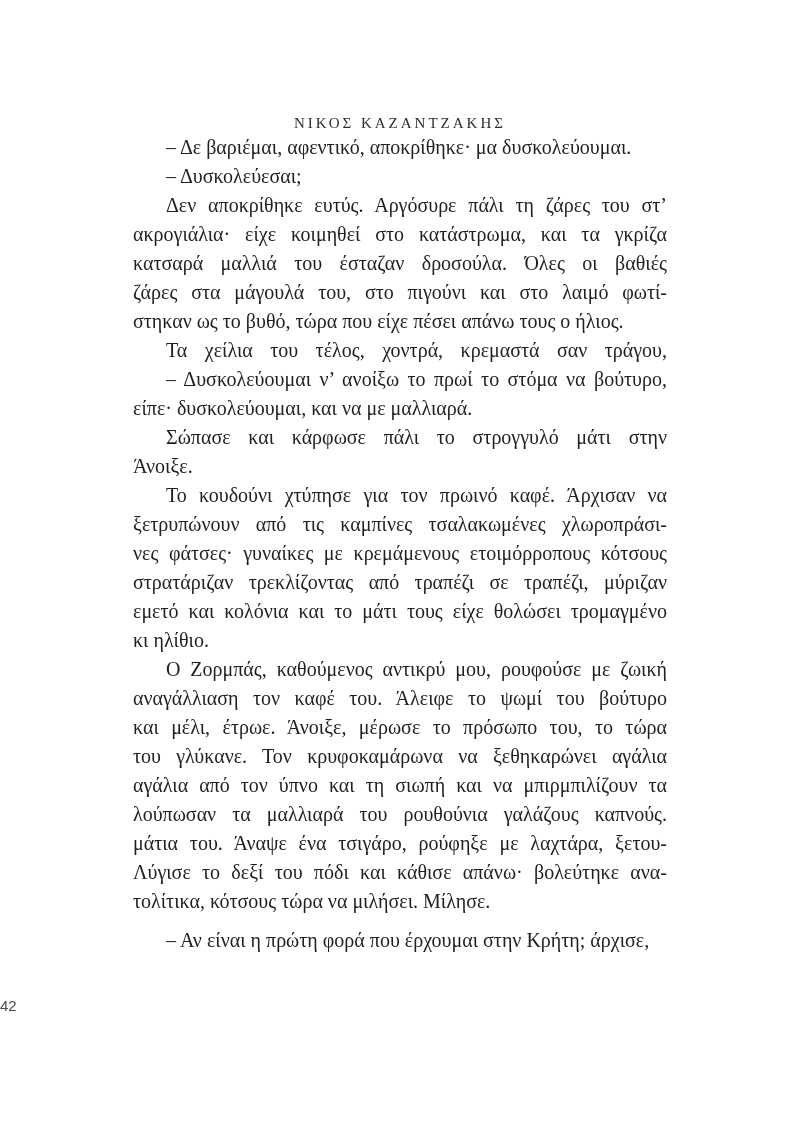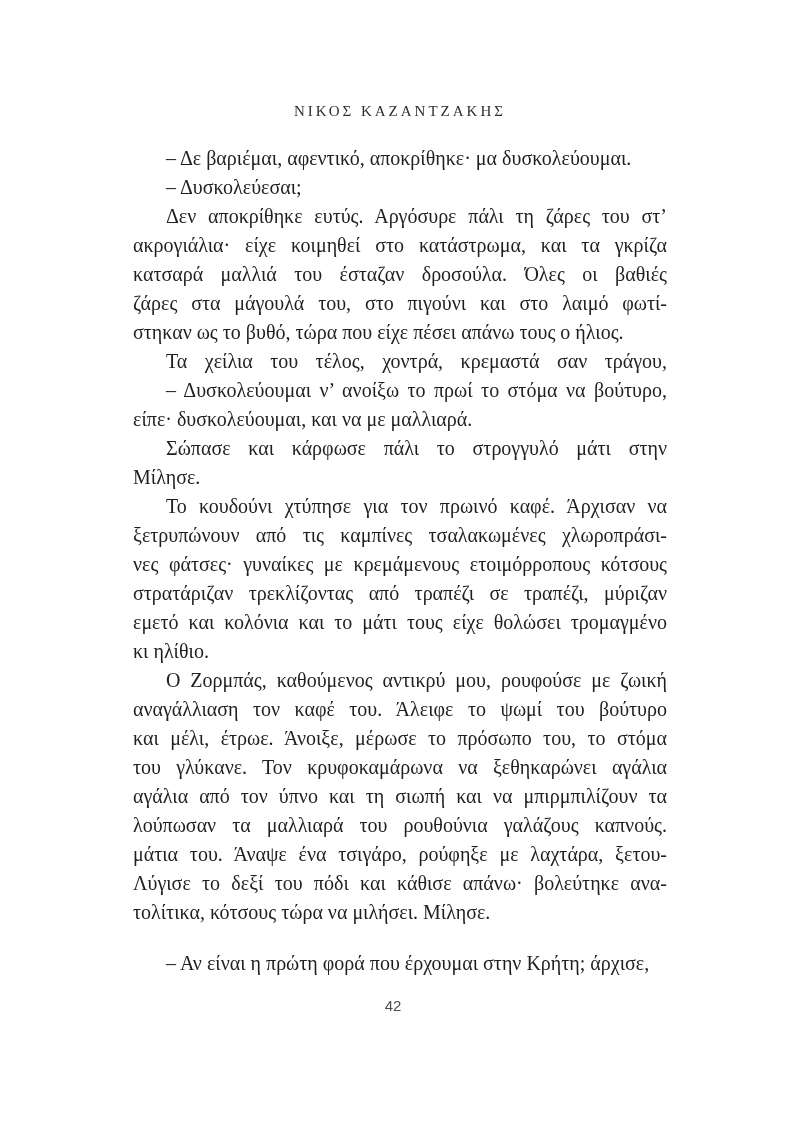--- a/index.html
+++ b/index.html
@@ -10,64 +10,64 @@
   .page {
     position: relative;
     width: 800px;
     height: 1125px;
     background: #ffffff;
     overflow: hidden;
     font-family: "Liberation Serif", "DejaVu Serif", serif;
   }
   .running-header {
     position: absolute;
-    top: 103px;
+    top: 115px;
     left: 0;
     width: 100%;
     text-align: center;
     font-size: 15px;
     letter-spacing: 3px;
     color: #2e2e2e;
     font-weight: normal;
   }
   .text-block {
     position: absolute;
     left: 133px;
-    top: 144px;
+    top: 133px;
     width: 534px;
     color: #1f1f1f;
     font-size: 20px;
   }
   .para {
     margin: 0;
     padding: 0;
   }
   .para.gap-before {
-    margin-top: 22px;
+    margin-top: 10px;
   }
   .line {
     height: 29px;
     line-height: 29px;
     overflow: hidden;
     text-align: justify;
     text-align-last: justify;
     white-space: normal;
   }
   .line.first {
     padding-left: 33px;
   }
   .line.last {
     text-align-last: left;
   }
   .page-number {
     position: absolute;
     top: 997px;
     left: 0;
     width: 786px;
-    text-align: center;
+    text-align: left;
     font-family: "Liberation Sans", "DejaVu Sans", sans-serif;
     font-size: 15px;
     color: #4d4d4d;
   }
 </style>
 </head>
 <body>
 
 <div class="page">
   <div class="running-header">ΝΙΚΟΣ ΚΑΖΑΝΤΖΑΚΗΣ</div>
@@ -88,34 +88,34 @@
       </div>
       <div class="para">
         <div class="line first">Τα χείλια του τέλος, χοντρά, κρεμαστά σαν τράγου,</div>
       </div>
       <div class="para">
         <div class="line first">– Δυσκολεύουμαι ν’ ανοίξω το πρωί το στόμα να βούτυρο,</div>
         <div class="line last">είπε· δυσκολεύουμαι, και να με μαλλιαρά.</div>
       </div>
       <div class="para">
         <div class="line first">Σώπασε και κάρφωσε πάλι το στρογγυλό μάτι στην</div>
-        <div class="line last">Μίλησε.</div>
+        <div class="line last">Άνοιξε.</div>
       </div>
       <div class="para">
         <div class="line first">Το κουδούνι χτύπησε για τον πρωινό καφέ. Άρχισαν να</div>
         <div class="line">ξετρυπώνουν από τις καμπίνες τσαλακωμένες χλωροπράσι-</div>
         <div class="line">νες φάτσες· γυναίκες με κρεμάμενους ετοιμόρροπους κότσους</div>
         <div class="line">στρατάριζαν τρεκλίζοντας από τραπέζι σε τραπέζι, μύριζαν</div>
         <div class="line">εμετό και κολόνια και το μάτι τους είχε θολώσει τρομαγμένο</div>
         <div class="line last">κι ηλίθιο.</div>
       </div>
       <div class="para">
         <div class="line first">Ο Ζορμπάς, καθούμενος αντικρύ μου, ρουφούσε με ζωική</div>
         <div class="line">αναγάλλιαση τον καφέ του. Άλειφε το ψωμί του βούτυρο</div>
-        <div class="line">και μέλι, έτρωε. Άνοιξε, μέρωσε το πρόσωπο του, το στόμα</div>
+        <div class="line">και μέλι, έτρωε. Άνοιξε, μέρωσε το πρόσωπο του, το τώρα</div>
         <div class="line">του γλύκανε. Τον κρυφοκαμάρωνα να ξεθηκαρώνει αγάλια</div>
         <div class="line">αγάλια από τον ύπνο και τη σιωπή και να μπιρμπιλίζουν τα</div>
         <div class="line">λούπωσαν τα μαλλιαρά του ρουθούνια γαλάζους καπνούς.</div>
         <div class="line">μάτια του. Άναψε ένα τσιγάρο, ρούφηξε με λαχτάρα, ξετου-</div>
         <div class="line">Λύγισε το δεξί του πόδι και κάθισε απάνω· βολεύτηκε ανα-</div>
         <div class="line last">τολίτικα, κότσους τώρα να μιλήσει. Μίλησε.</div>
       </div>
       <div class="para gap-before">
         <div class="line first last">– Αν είναι η πρώτη φορά που έρχουμαι στην Κρήτη; άρχισε,</div>
       </div>

